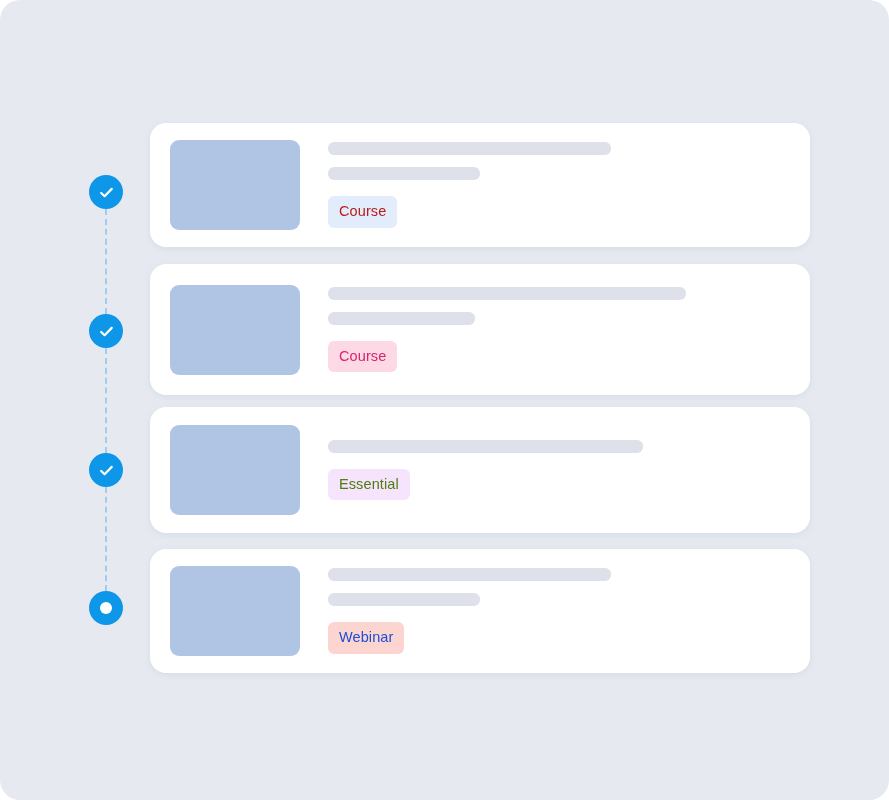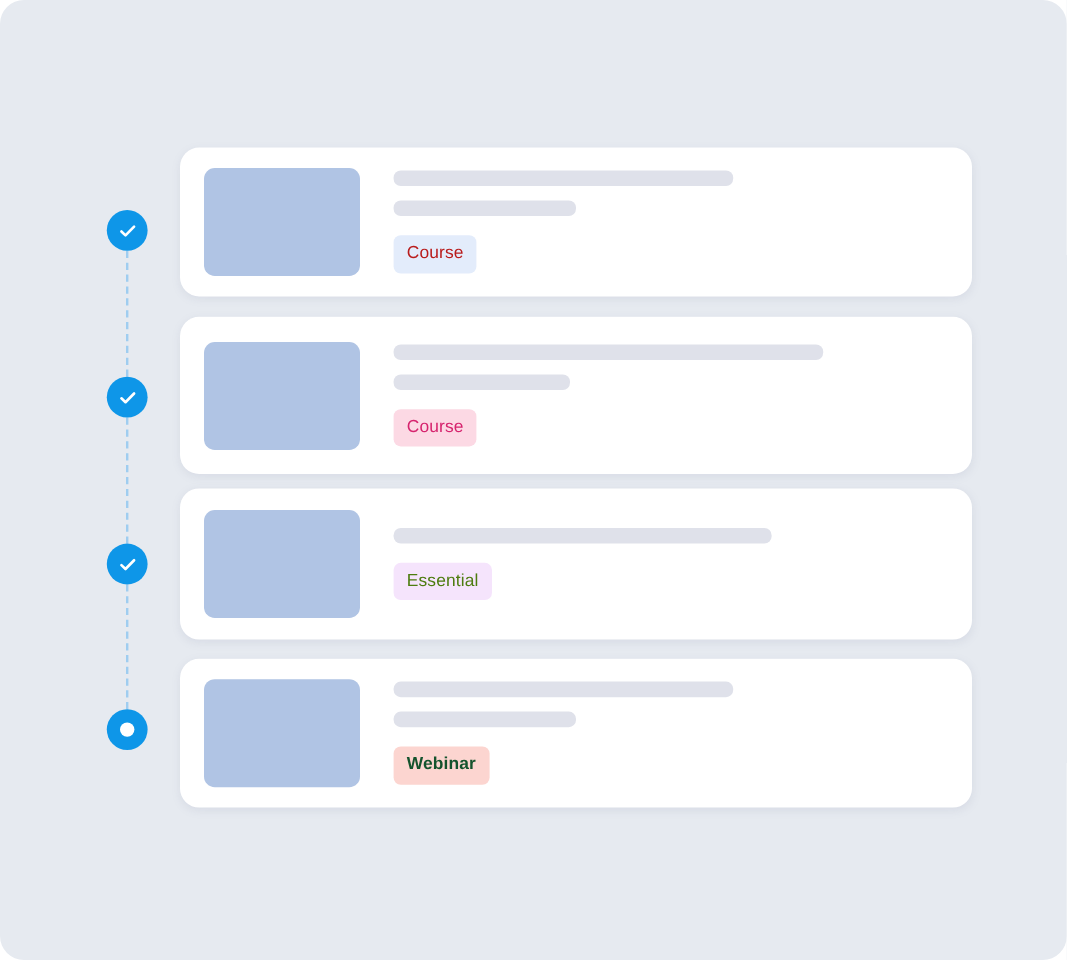--- a/index.html
+++ b/index.html
@@ -174,18 +174,18 @@
         <div class="card-body">
           <div class="skel" style="width: 315px; background: rgb(223, 225, 234);"></div>
           <span class="badge" style="color: #4d7c0f; background: rgb(245, 228, 252);">Essential</span>
         </div>
       </div>
       <div class="card" style="top: 549px; height: 124px; background: rgb(255, 255, 255);">
         <div class="thumb" style="background: rgb(176, 196, 228);"></div>
         <div class="card-body">
           <div class="skel" style="width: 283px; background: rgb(223, 225, 234);"></div>
           <div class="skel" style="width: 152px; background: rgb(223, 225, 234);"></div>
-          <span class="badge" style="color: #14532d; background: rgb(252, 213, 208); font-weight: bold;">Webinar</span>
+          <span class="badge" style="color: #1d4ed8; background: rgb(252, 213, 208);">Webinar</span>
         </div>
       </div>
     </div>
 
 </div>
 
 </body></html>

